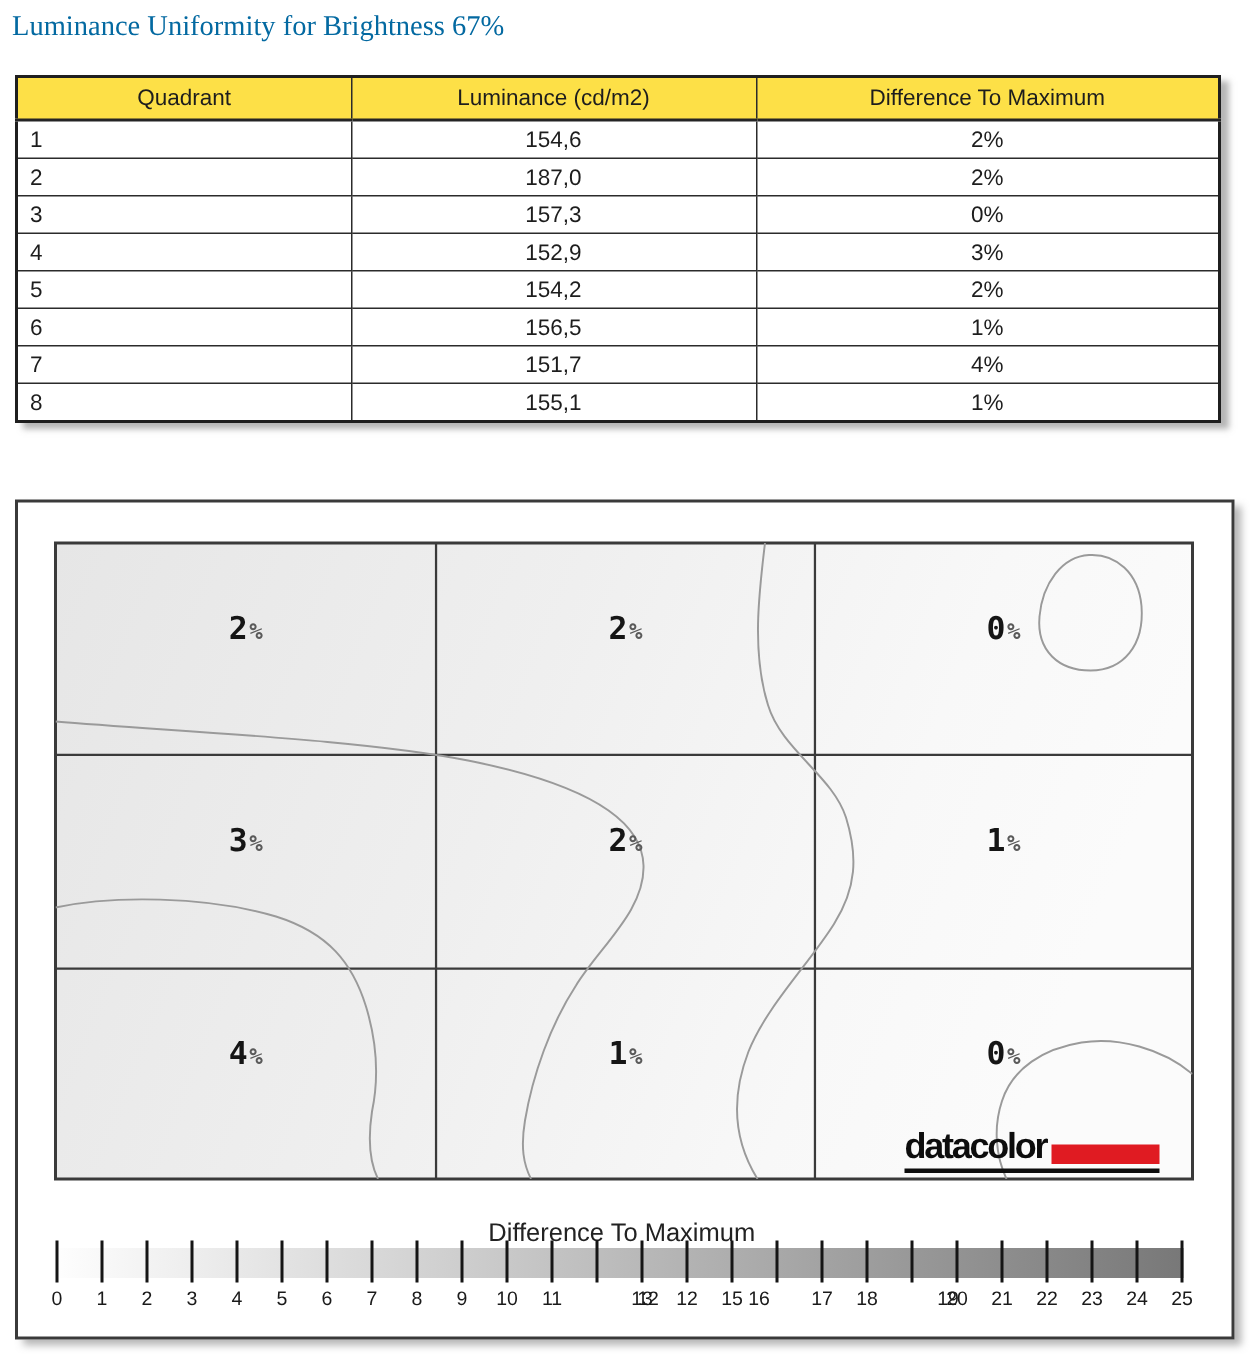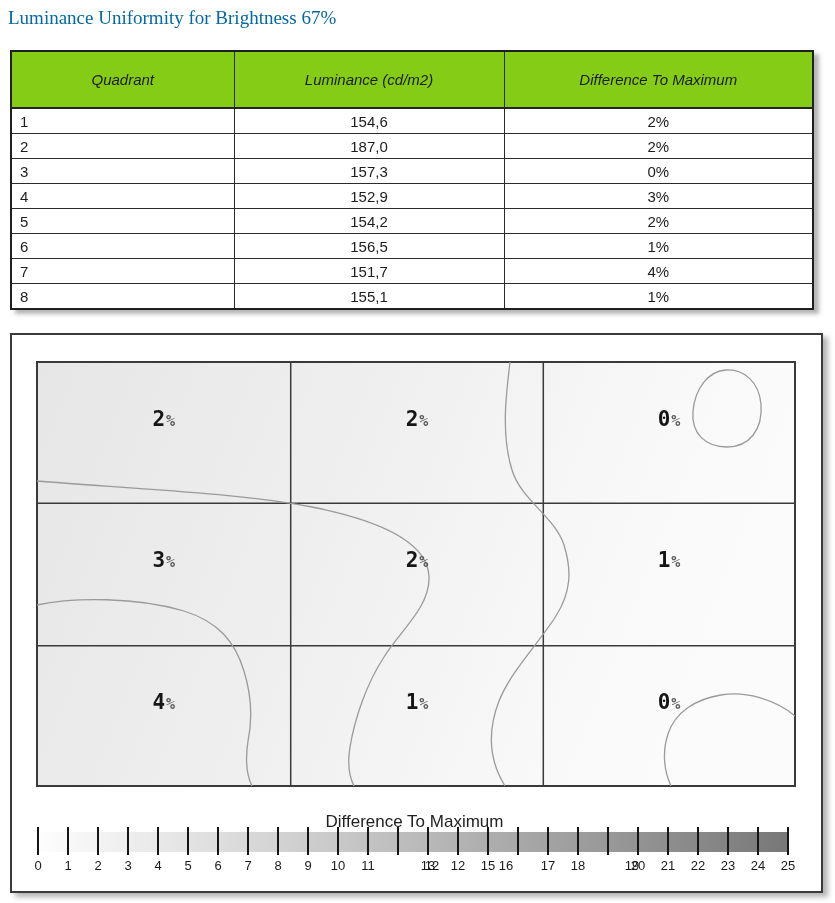--- a/index.html
+++ b/index.html
@@ -12,22 +12,22 @@
   }
   
   table.lum{
     position:absolute;left:10px;top:50px;width:802px;
     border-collapse:collapse;table-layout:fixed;background:#fff;
     font-size:15px;color:#1d1d1d;
     box-shadow:5px 4px 4px rgba(110,110,110,.5);
     border:2px solid #1f1f1f;
   }
   table.lum th{
-    background:#84cc16;font-weight:400;height:23px;
-    border:1px solid #2b2b2b;border-bottom:2px solid #242424;text-align:center;padding:16px;font-style:italic;
+    background:#fde047;font-weight:400;height:23px;
+    border:1px solid #2b2b2b;border-bottom:2px solid #242424;text-align:center;padding:2px;
   }
   table.lum td{
     border:1px solid #2b2b2b;height:24px;text-align:center;padding:0;background:#fff;
   }
   table.lum td.left{text-align:left;padding-left:8px;}
   
   .figure{
     position:absolute;left:10px;top:333px;width:809px;height:556px;
     border:2px solid #3a3a3a;background:#ffffff;
     box-shadow:5px 4px 5px rgba(110,110,110,.5);
@@ -158,20 +158,24 @@
       <div class="cell-label" style="left: 405px; top: 84px;"><span>2</span><span class="pct">%</span></div>
       <div class="cell-label" style="left: 657px; top: 84px;"><span>0</span><span class="pct">%</span></div>
       <div class="cell-label" style="left: 151.8px; top: 225px;"><span>3</span><span class="pct">%</span></div>
       <div class="cell-label" style="left: 405px; top: 225px;"><span>2</span><span class="pct">%</span></div>
       <div class="cell-label" style="left: 657px; top: 225px;"><span>1</span><span class="pct">%</span></div>
       <div class="cell-label" style="left: 151.8px; top: 367px;"><span>4</span><span class="pct">%</span></div>
       <div class="cell-label" style="left: 405px; top: 367px;"><span>1</span><span class="pct">%</span></div>
       <div class="cell-label" style="left: 657px; top: 367px;"><span>0</span><span class="pct">%</span></div>
     </div>
 
+  <div class="logo">
+    <span class="logo-text">datacolor</span>
+    <span class="logo-bar" style="background: rgb(224, 27, 34);"></span>
+  </div>
 
   <div class="scale-label">Difference To Maximum</div>
   <div class="scale-bar" style="background: linear-gradient(to right, rgb(254, 254, 254), rgb(120, 120, 120));"></div>
   <div>
       <div class="tick" style="left: 25px;"></div>
       <div class="tick-num" style="left: 26px;">0</div>
       <div class="tick" style="left: 55px;"></div>
       <div class="tick-num" style="left: 56px;">1</div>
       <div class="tick" style="left: 85px;"></div>
       <div class="tick-num" style="left: 86px;">2</div>

